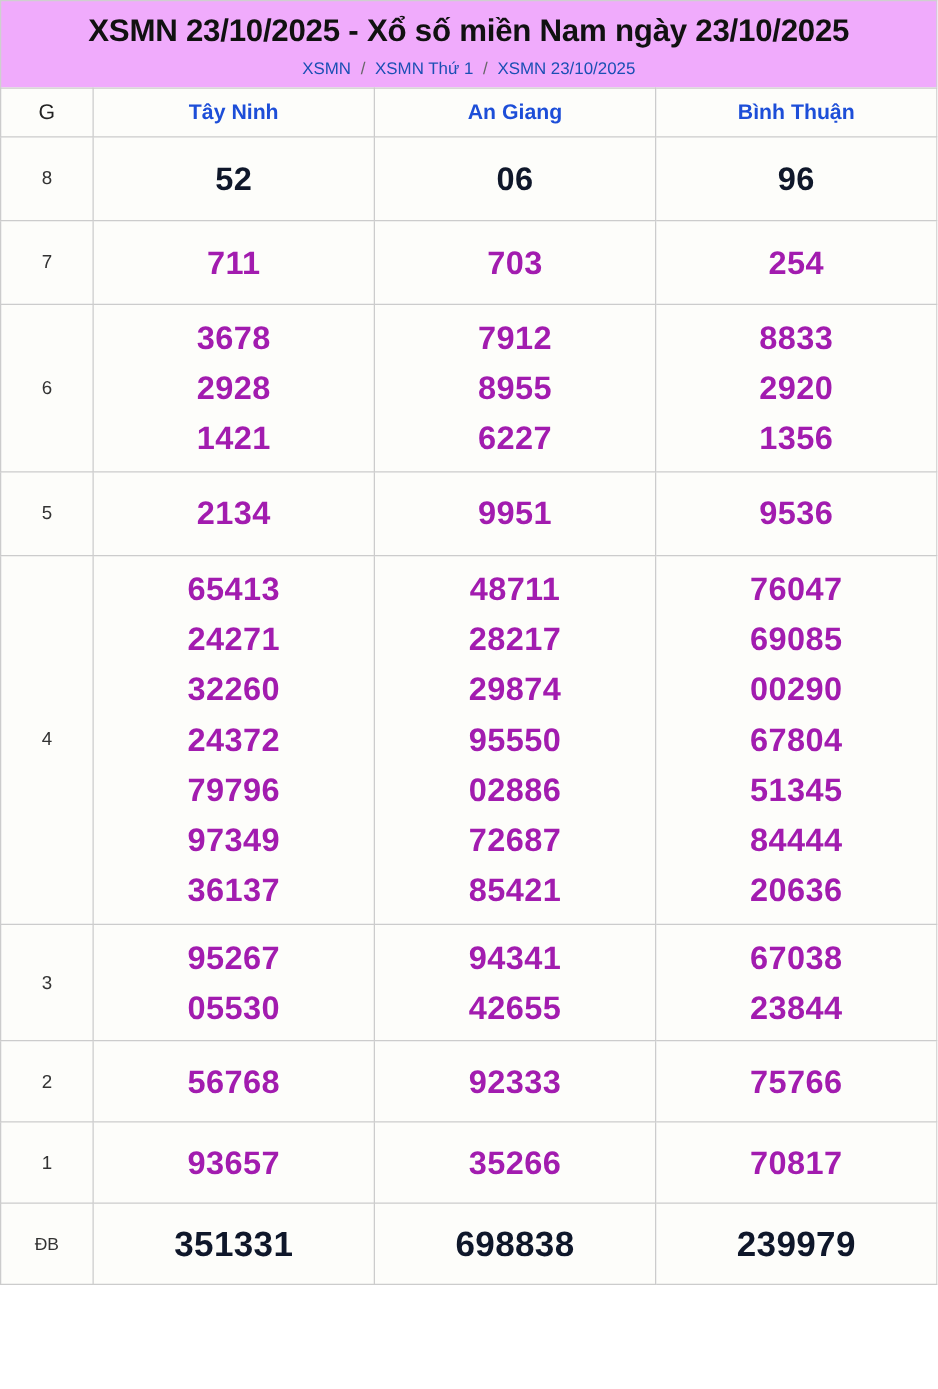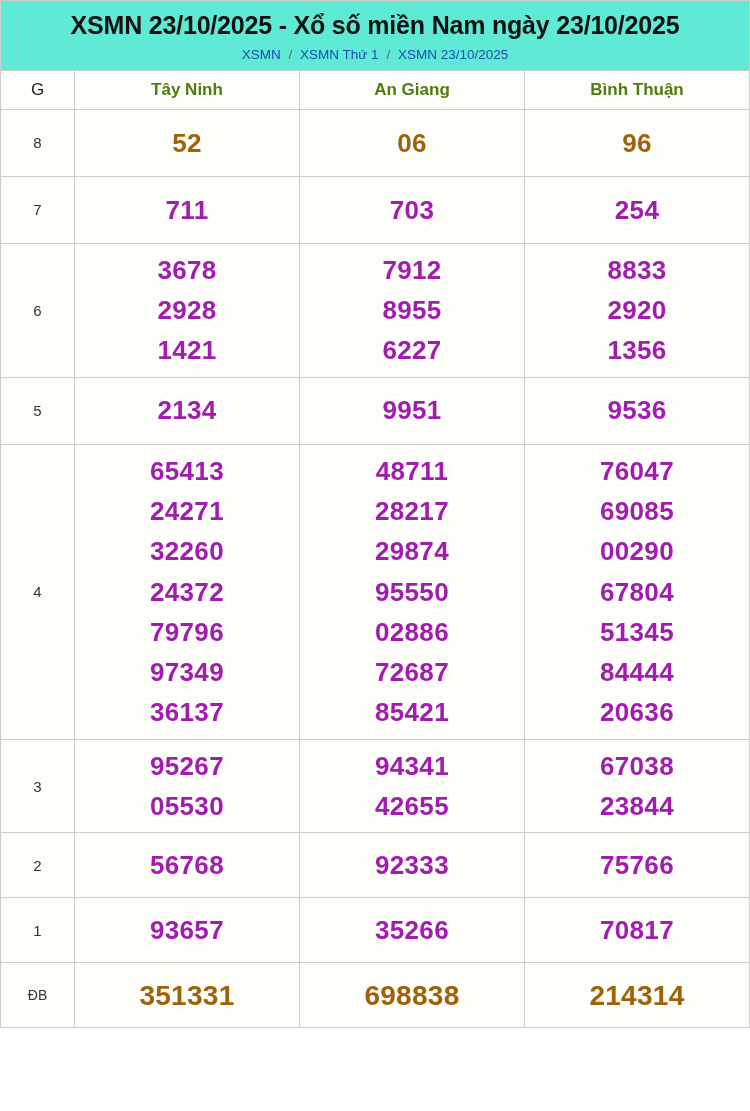--- a/index.html
+++ b/index.html
@@ -10,21 +10,21 @@
   body {
     width: 750px;
     font-family: "Liberation Sans", sans-serif;
     color: #000000;
   }
   .page {
     width: 750px;
     box-sizing: border-box;
   }
   .header {
-    background: #5eead4;
+    background: #f0abfc;
     border: 1px solid #cfcfcf;
     border-bottom: none;
     padding: 10px 8px 8px 8px;
     text-align: center;
   }
   .header-title {
     font-size: 25px;
     font-weight: bold;
     color: #111111;
     line-height: 1.15;
@@ -64,21 +64,21 @@
   .g-head {
     font-size: 17px;
     font-weight: normal;
     color: #222222;
   }
   .prov-head {
     font-size: 17px;
     font-weight: bold;
   }
   .prov-head a {
-    color: #4d7c0f;
+    color: #1d4ed8;
     text-decoration: none;
   }
 
   td.glabel {
     font-size: 15px;
     color: #333333;
   }
   td.glabel.small {
     font-size: 14px;
   }
@@ -86,21 +86,21 @@
     padding: 6px 2px;
   }
   .num {
     font-size: 26px;
     font-weight: bold;
     color: #a21caf;
     line-height: 1.55;
     letter-spacing: 0.3px;
   }
   .num.red {
-    color: #a16207;
+    color: #0f172a;
   }
   .num.big {
     font-size: 28px;
   }
   .row-h-8 td { height: 54px; }
   .row-h-7 td { height: 54px; }
   .row-h-5 td { height: 54px; }
   .row-h-2 td { height: 52px; }
   .row-h-1 td { height: 52px; }
   .row-h-db td { height: 52px; }
@@ -268,19 +268,19 @@
         </tr>
         <tr class="row-h-db">
           <td class="glabel small">ĐB</td>
           <td class="nums">
             <div class="num red big">351331</div>
           </td>
           <td class="nums">
             <div class="num red big">698838</div>
           </td>
           <td class="nums">
-            <div class="num red big">214314</div>
+            <div class="num red big">239979</div>
           </td>
         </tr>
       </tbody>
   </table>
 
 </div>
 
 </body></html>

